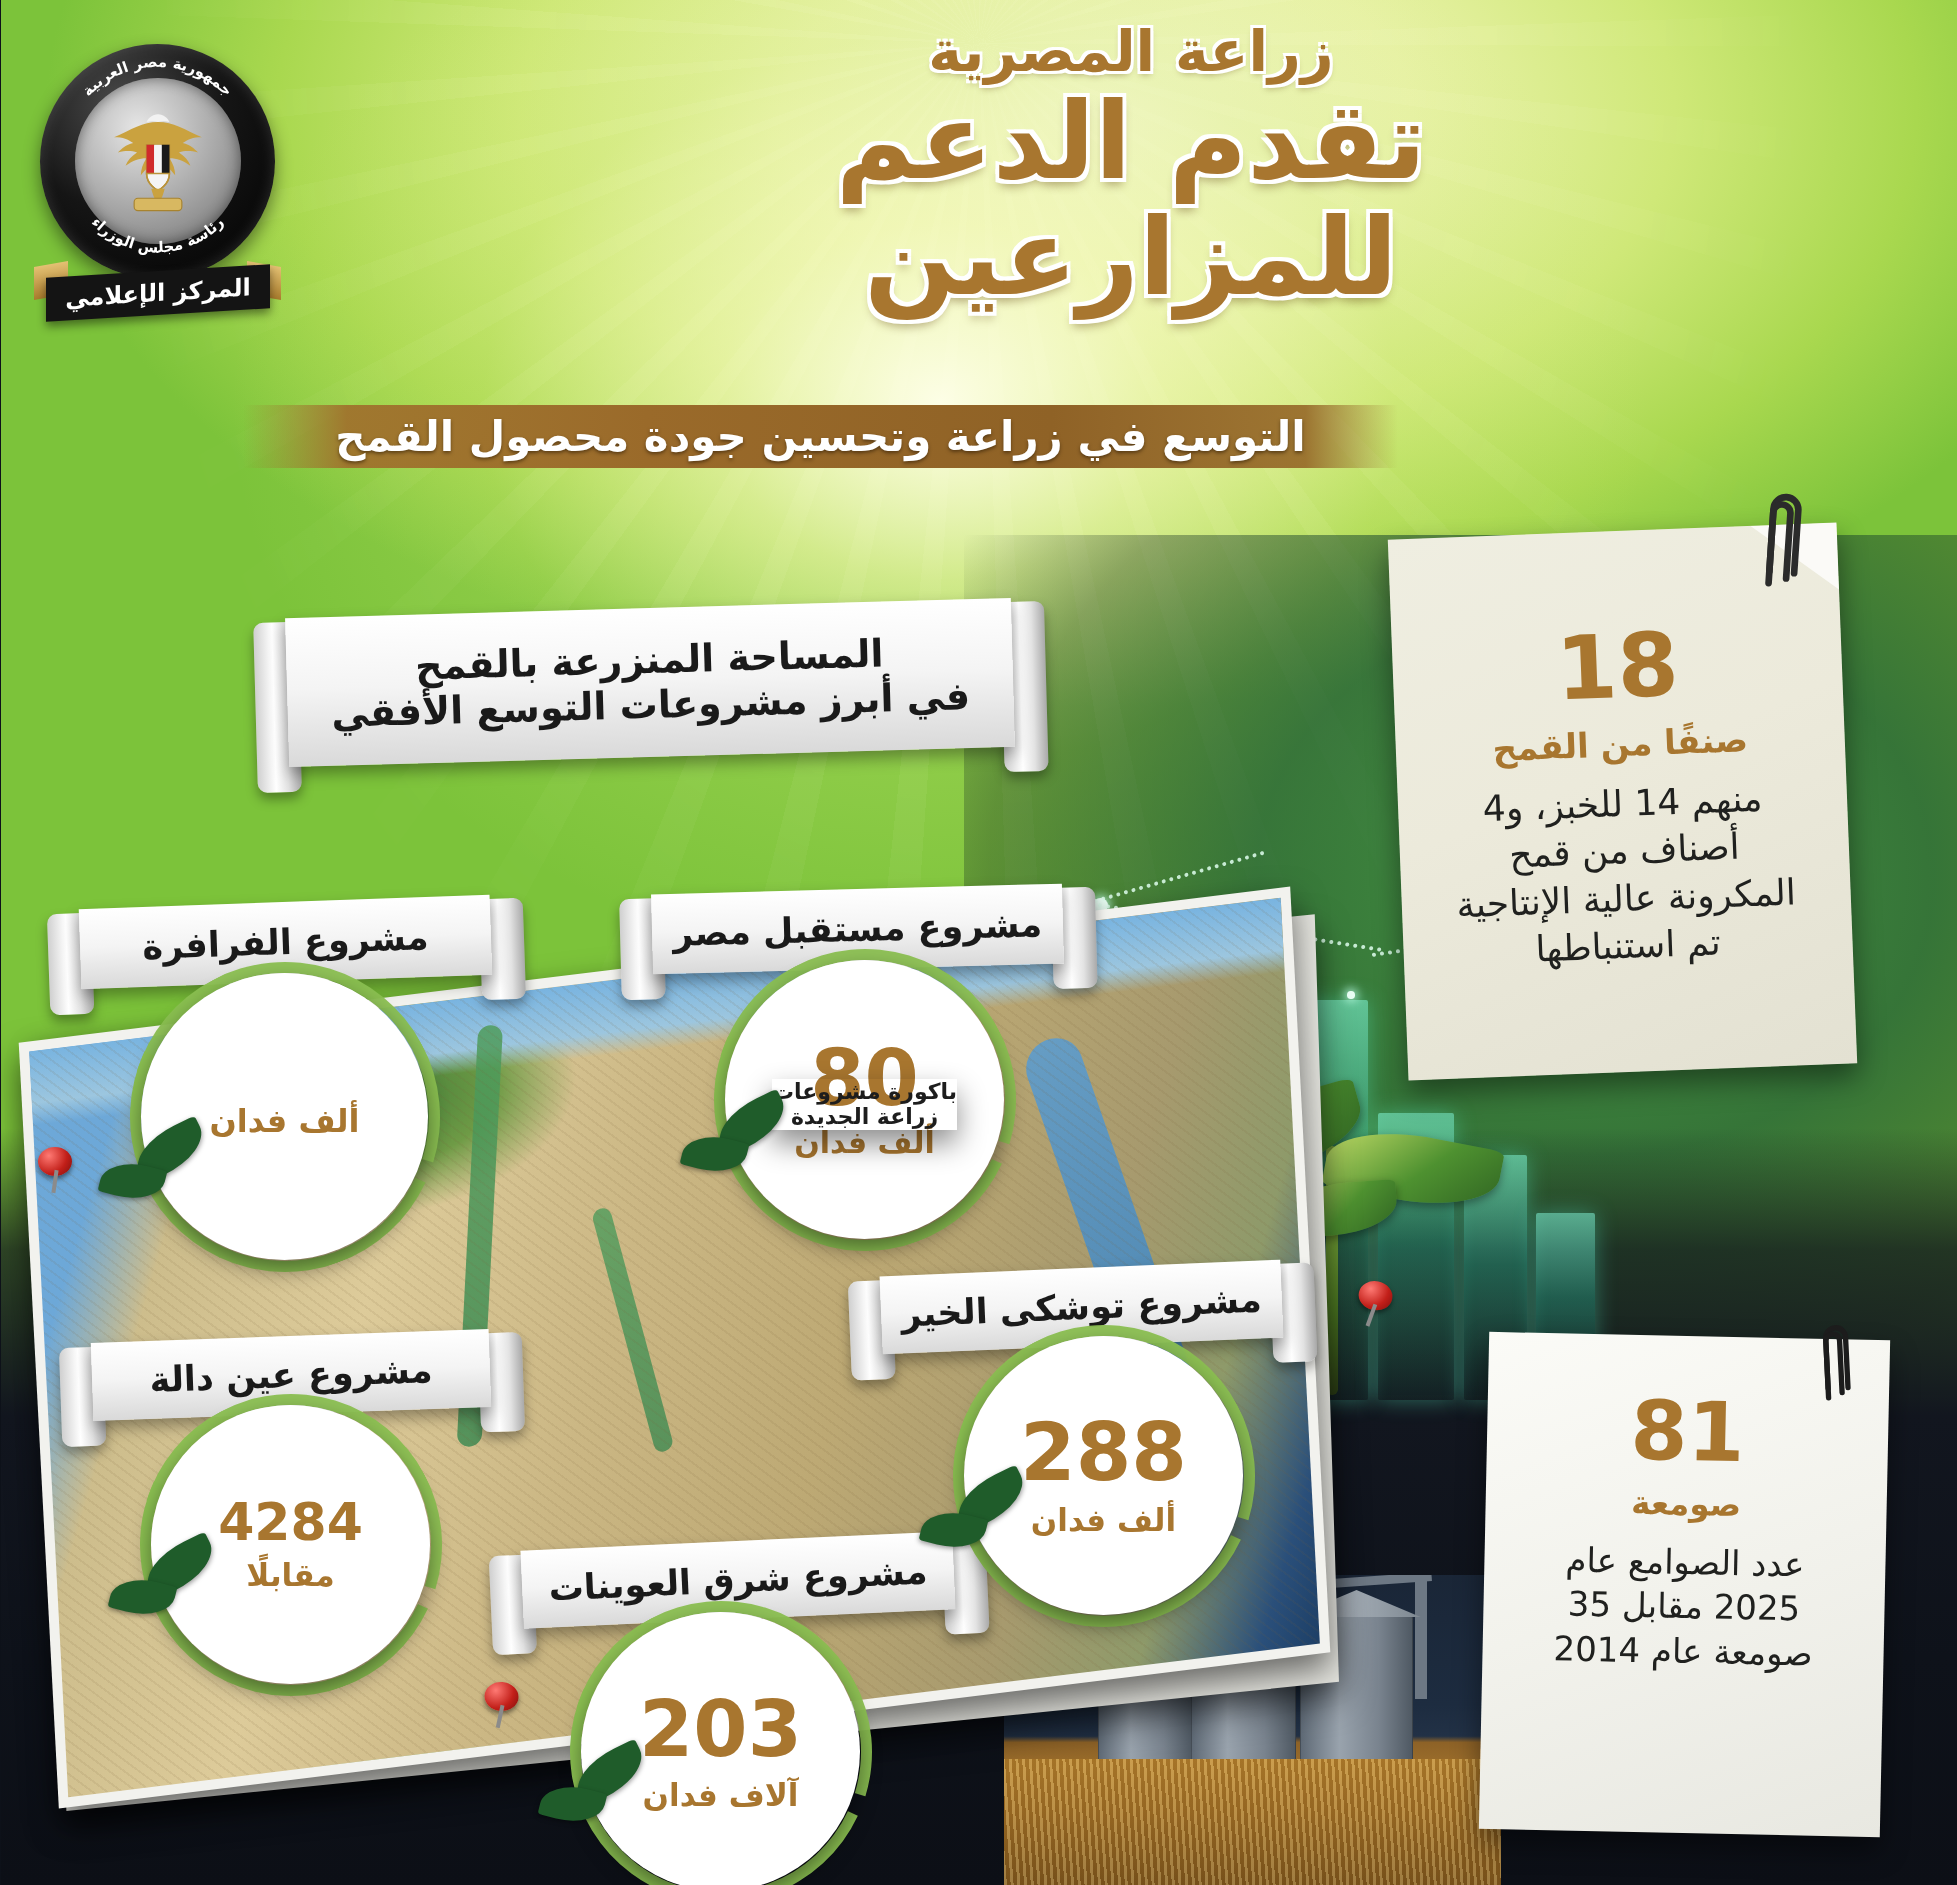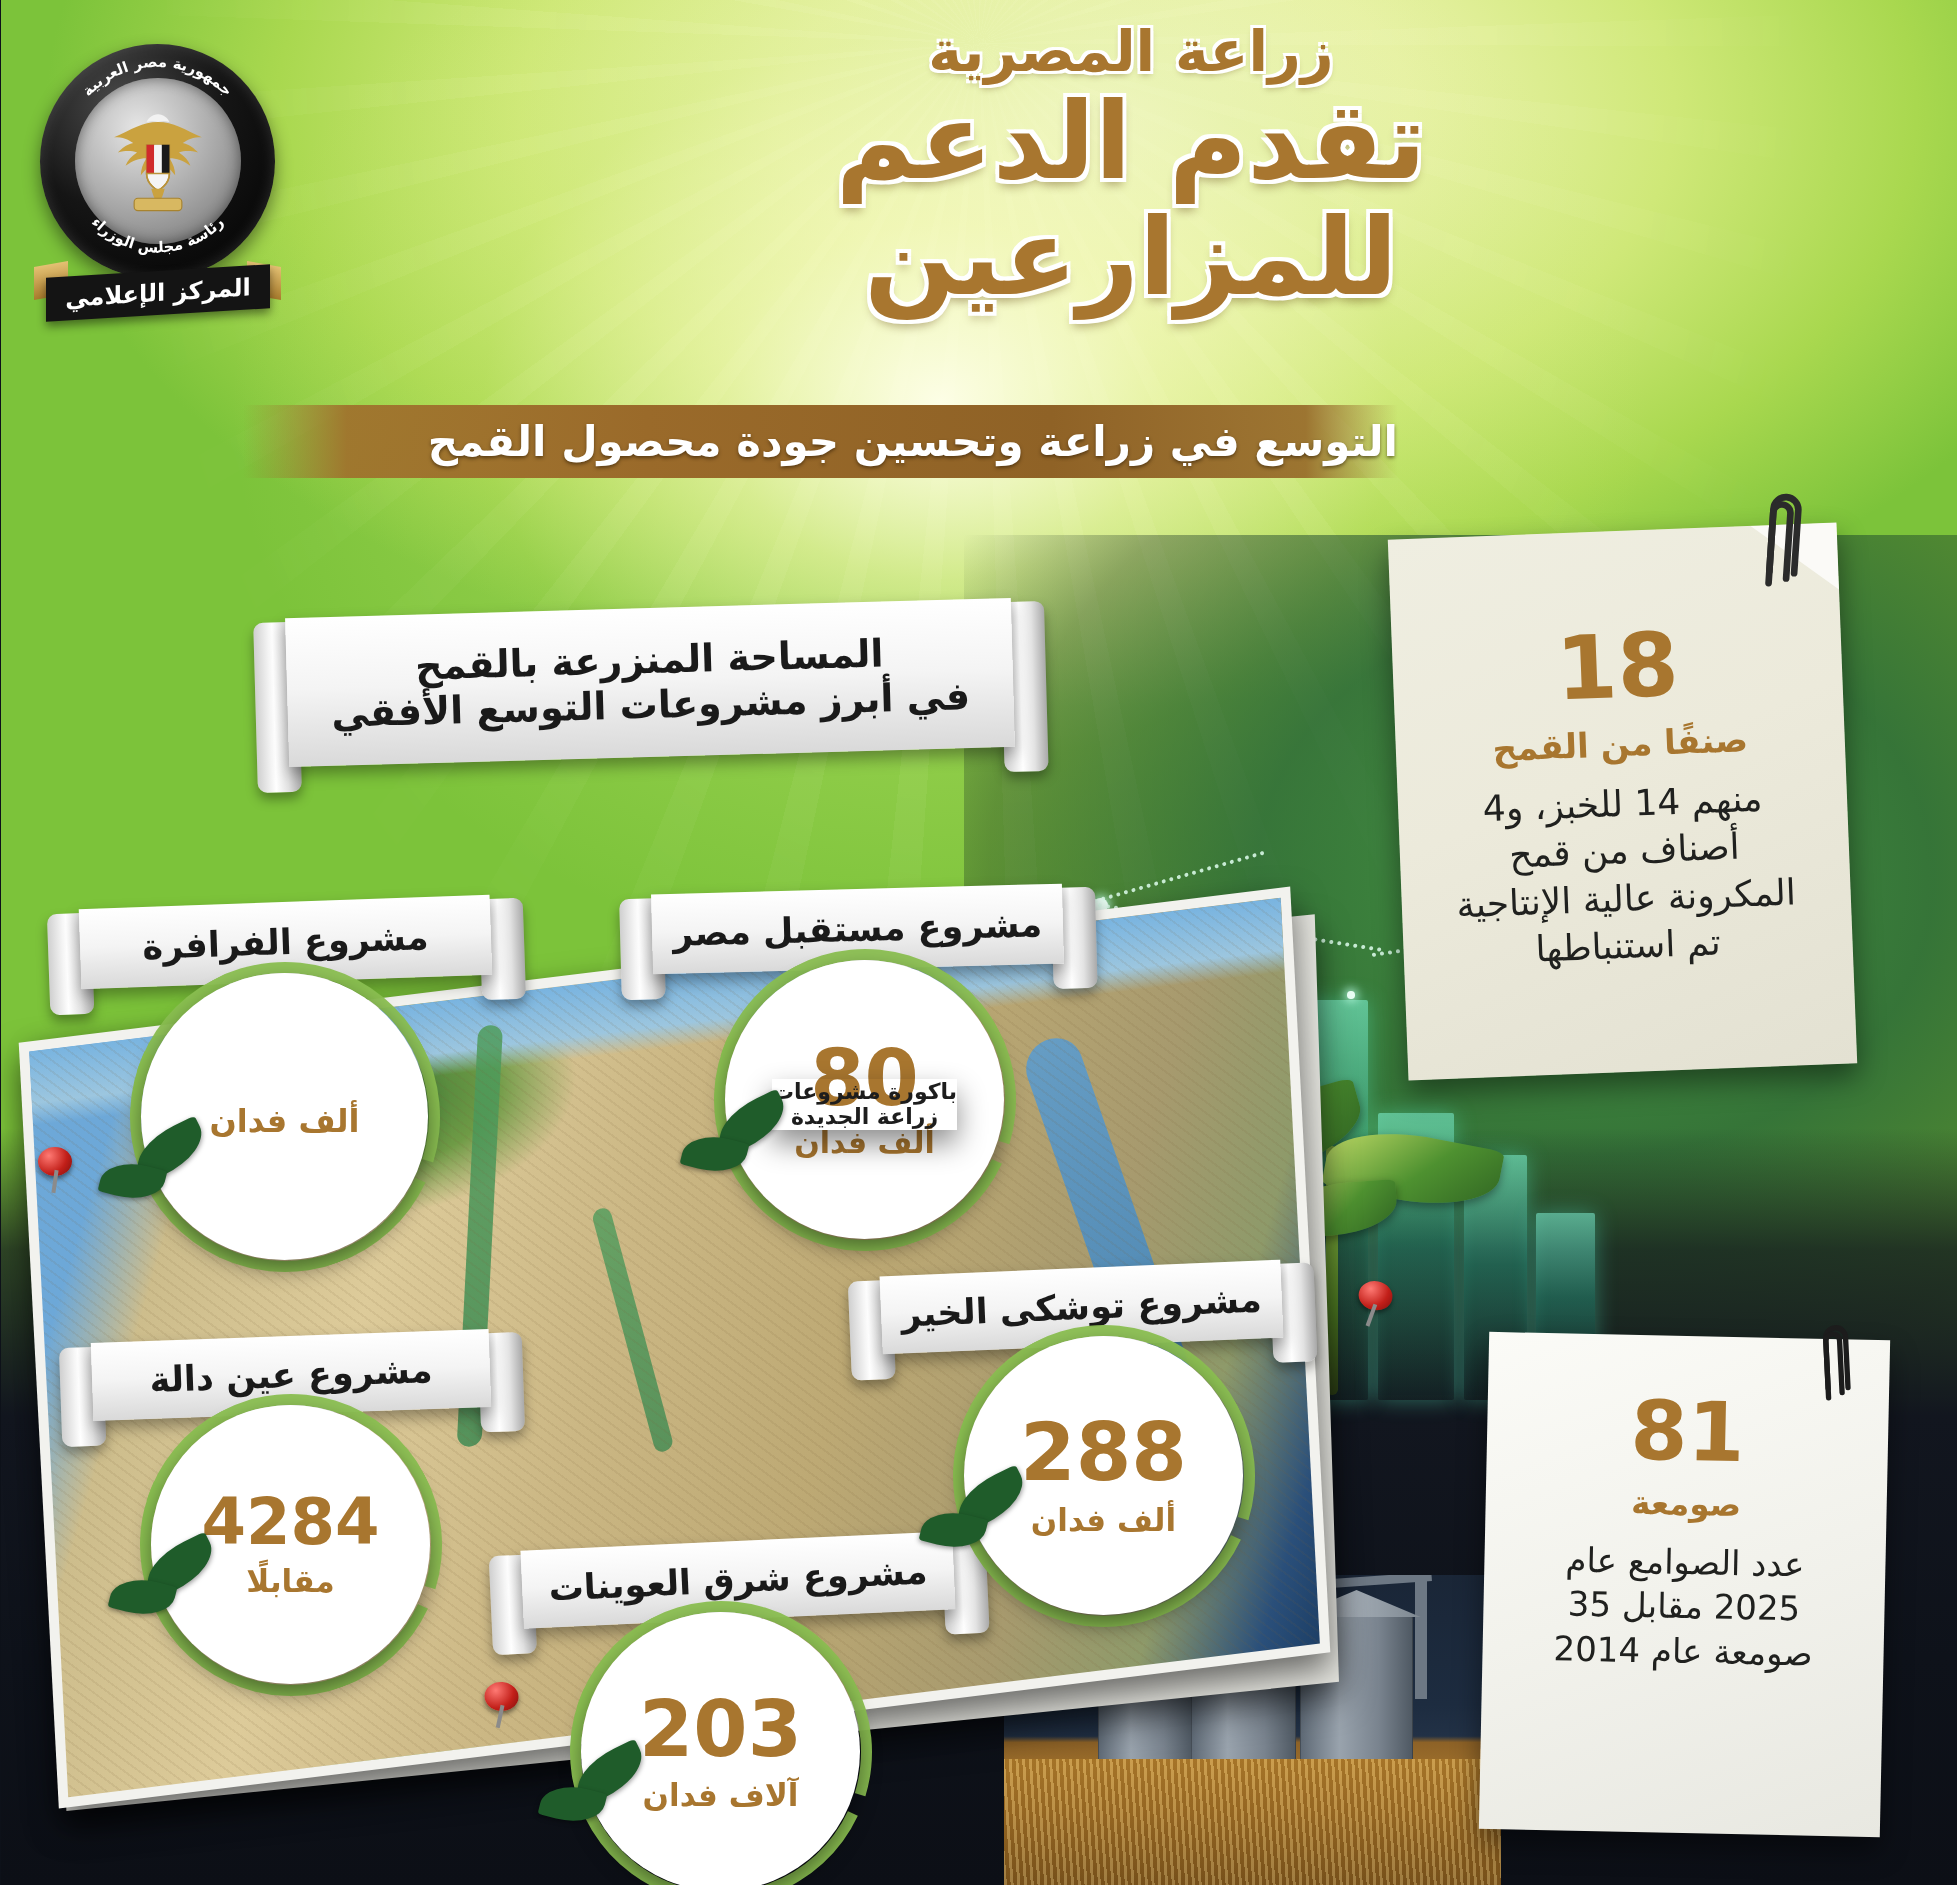--- a/index.html
+++ b/index.html
@@ -87,23 +87,23 @@
   .em-banner .bn{position:absolute;left:13.4px;top:15.3px;width:224px;height:44px;background:#141414;
     transform:skewY(-3.5deg);box-shadow:0 4.8px 9.6px rgba(0,0,0,.45);}
   .em-banner .bn-l,.em-banner .bn-r{position:absolute;top:7.6px;width:34px;height:32.5px;
     background:linear-gradient(180deg,#e4c173,#a87b2c);}
   .em-banner .bn-l{left:1.9px;transform:skewY(-10deg);}
   .em-banner .bn-r{right:1.9px;transform:skewY(10deg);}
   .em-banner span{position:absolute;left:0;right:0;top:23px;text-align:center;color:#fff;
     font-size:24px;font-weight:bold;transform:skewY(-3.5deg);letter-spacing:0.5px;}
 
   
-  .subbar{position:absolute;left:243px;top:405px;width:1155px;height:73px;
+  .subbar{position:absolute;left:243px;top:405px;width:1155px;height:63px;
     background:linear-gradient(90deg, rgba(168,118,47,0) 0%, rgba(160,112,44,.92) 9%, #9a6a2a 35%, #8f6226 70%, rgba(150,104,40,.9) 92%, rgba(168,118,47,0) 100%);
-    display:flex;align-items:center;justify-content:flex-start;}
+    display:flex;align-items:center;justify-content:center;}
   .subbar span{color:#fff;font-size:42px;font-weight:bold;
     text-shadow:0 1.9px 3.8px rgba(40,24,4,.55);}
 
   
   .ribbon{position:absolute;}
   .ribbon .body{position:relative;background:linear-gradient(180deg,#ffffff 0%,#f4f4f4 48%,#d9d9d9 100%);
     box-shadow:0 7.6px 15.3px rgba(0,0,0,.35);display:flex;flex-direction:column;
     align-items:center;justify-content:center;color:#1a1a1a;font-weight:bold;}
   .ribbon .curl-l,.ribbon .curl-r{position:absolute;top:3.8px;width:44px;height:calc(100% + 21px);
     background:linear-gradient(90deg,#cfcfcf,#ffffff 42%,#e2e2e2 70%,#a9a9a9);
@@ -374,21 +374,21 @@
     <div class="curl-l"></div>
       <div class="curl-r"></div>
     <div class="body" style="height:78px;font-size:35px;">
       <span>مشروع عين دالة</span>
     </div>
   </div>
   <div class="stat" style="left:151px;top:1405px;width:279px;height:279px;z-index:7;">
     <div class="ring2"></div>
       <div class="ringarc"></div>
     <div class="circle">
-      <div class="num" style="font-size:64px;">4284</div>
+      <div class="num" style="font-size:52px;">4284</div>
       <div class="unit" style="font-size:31px;margin-top:9.6px;">مقابلًا</div>
     </div>
     <div class="leafpair" style="left:-42px;top:141px;">
       <i class="a"></i>
         <i class="b"></i>
     </div>
   </div>
 
   <div class="ribbon" style="left:522px;top:1541px;width:432px;transform:rotate(-2.6deg);z-index:6;">
     <div class="curl-l"></div>

